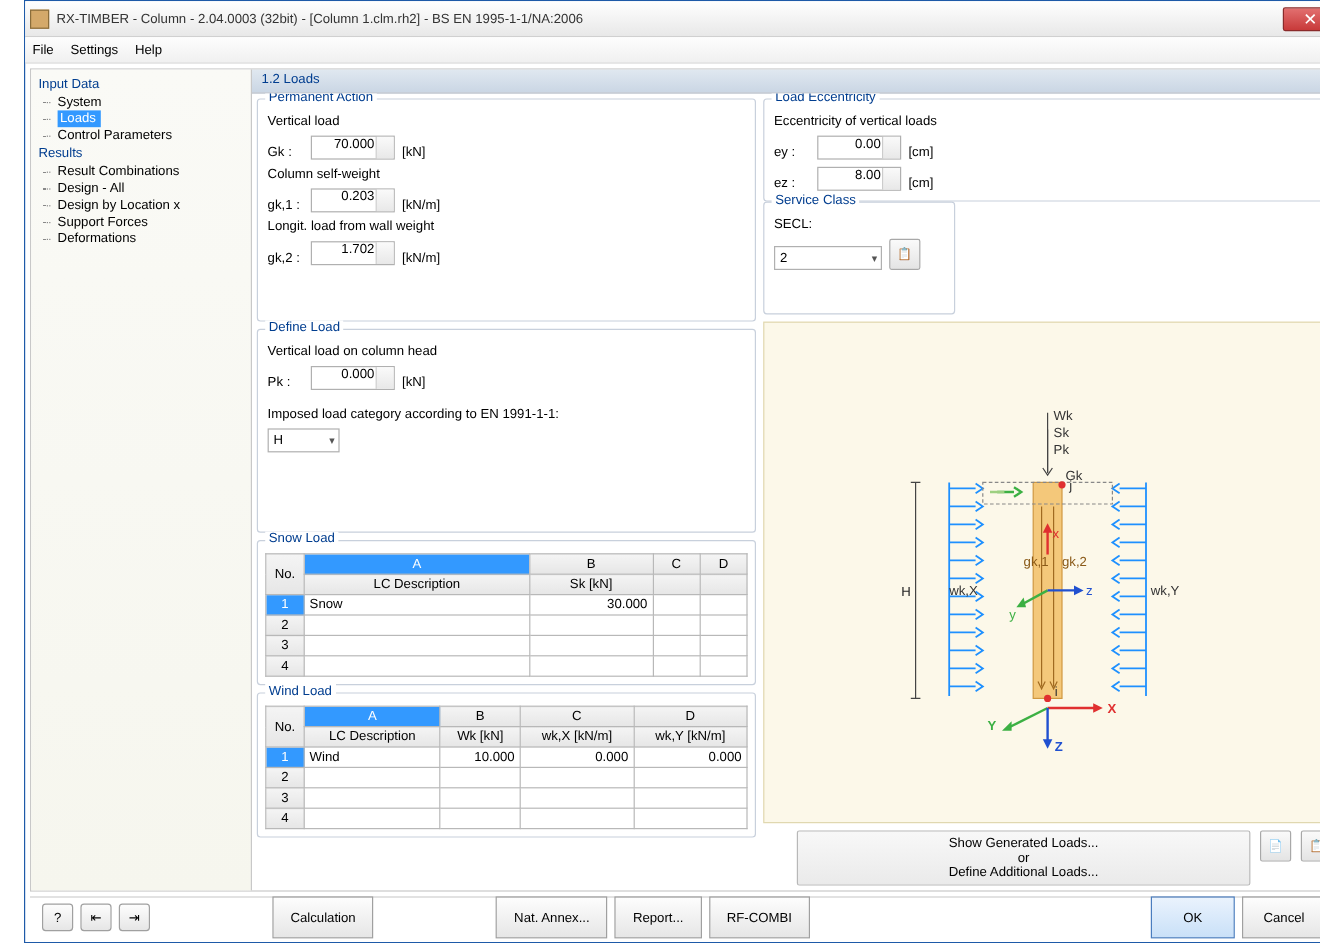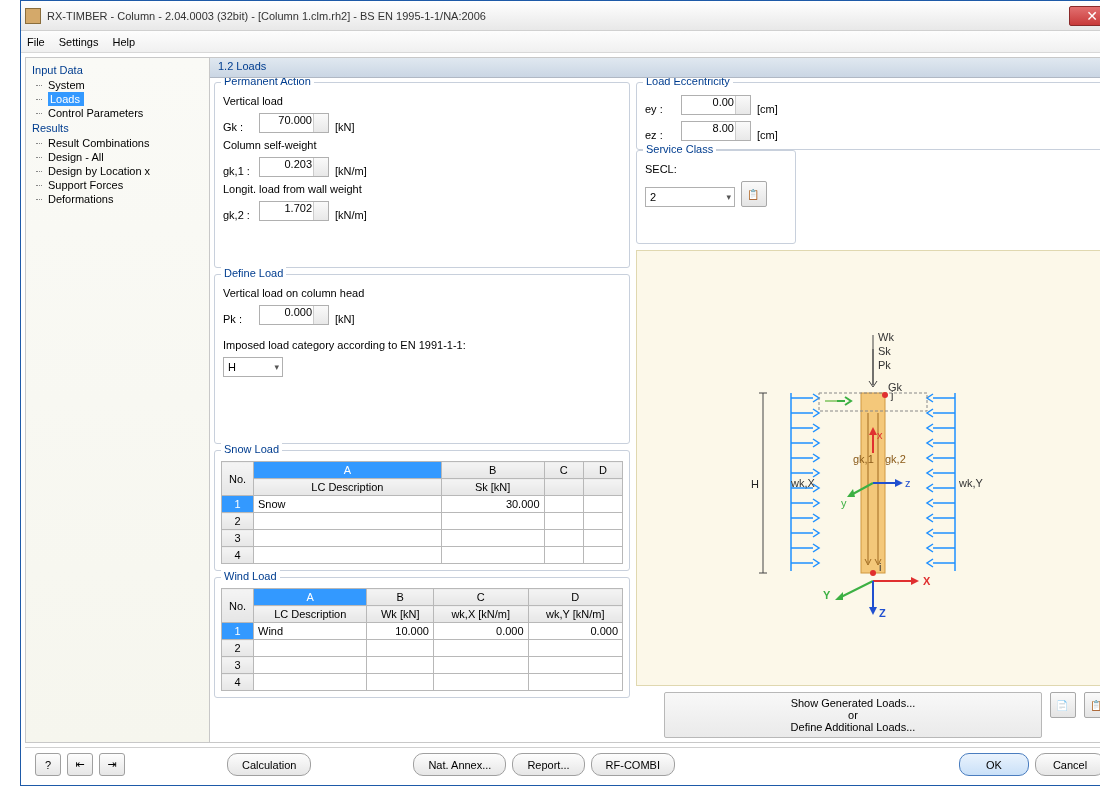--- a/index.html
+++ b/index.html
@@ -58,21 +58,21 @@
 table { border-collapse: collapse; width: 100%; margin-top: 6px; }
 th, td { border: 1px solid #b8b8b8; height: 17px; padding: 0 4px; font-size: 11px; }
 th { background: linear-gradient(#f4f4f4, #e6e6e6); font-weight: normal; }
 th.letter { background: linear-gradient(#f4f4f4, #e6e6e6); }
 th.letter.sel { background: #3399ff; color: #fff; }
 td.rownum { background: linear-gradient(#f4f4f4, #e6e6e6); text-align: center; width: 32px; }
 td.rownum.sel { background: #3399ff; color: #fff; }
 td.val { text-align: right; }
 
 .footer { height: 34px; border-top: 1px solid #d0d0d0; display: flex; align-items: center; padding: 0 10px; gap: 6px; margin: 0 4px 4px 4px; }
-.btn { height: 23px; border: 1px solid #a0a0a0; border-radius: 10px; background: linear-gradient(#fdfdfd, #e6e6e6); padding: 0 14px; cursor: pointer; display: inline-flex; align-items: center; }
+.btn { height: 35px; border: 1px solid #a0a0a0; border-radius: 0; background: linear-gradient(#fdfdfd, #e6e6e6); padding: 0 14px; cursor: pointer; display: inline-flex; align-items: center; }
 .btn.primary { border: 1px solid #4a7dbf; background: linear-gradient(#eaf3fd, #c9e0f8); }
 .icon-btn { width: 26px; height: 23px; border: 1px solid #a0a0a0; border-radius: 3px; background: linear-gradient(#fdfdfd, #e6e6e6); cursor: pointer; display: inline-flex; align-items: center; justify-content: center; }
 .spacer { flex: 1; }
 </style>
 </head>
 <body>
 
 <div class="window">
   <div class="titlebar">
     <div class="titlebar-icon"></div>
@@ -248,20 +248,23 @@
                   </tr>
             </tbody>
               </table>
           </div>
         </div>
 
         <div class="col-right">
           <div class="top-row">
             <div class="fieldset" style="height:94px;">
               <div class="fieldset-title">Load Eccentricity</div>
+              <div class="frow">
+                <div>Eccentricity of vertical loads</div>
+              </div>
               <div class="frow">
                 <div class="symbol">ey :</div>
                 <div class="numinput">0.00</div>
                 <div class="unit">[cm]</div>
               </div>
               <div class="frow">
                 <div class="symbol">ez :</div>
                 <div class="numinput">8.00</div>
                 <div class="unit">[cm]</div>
               </div>

